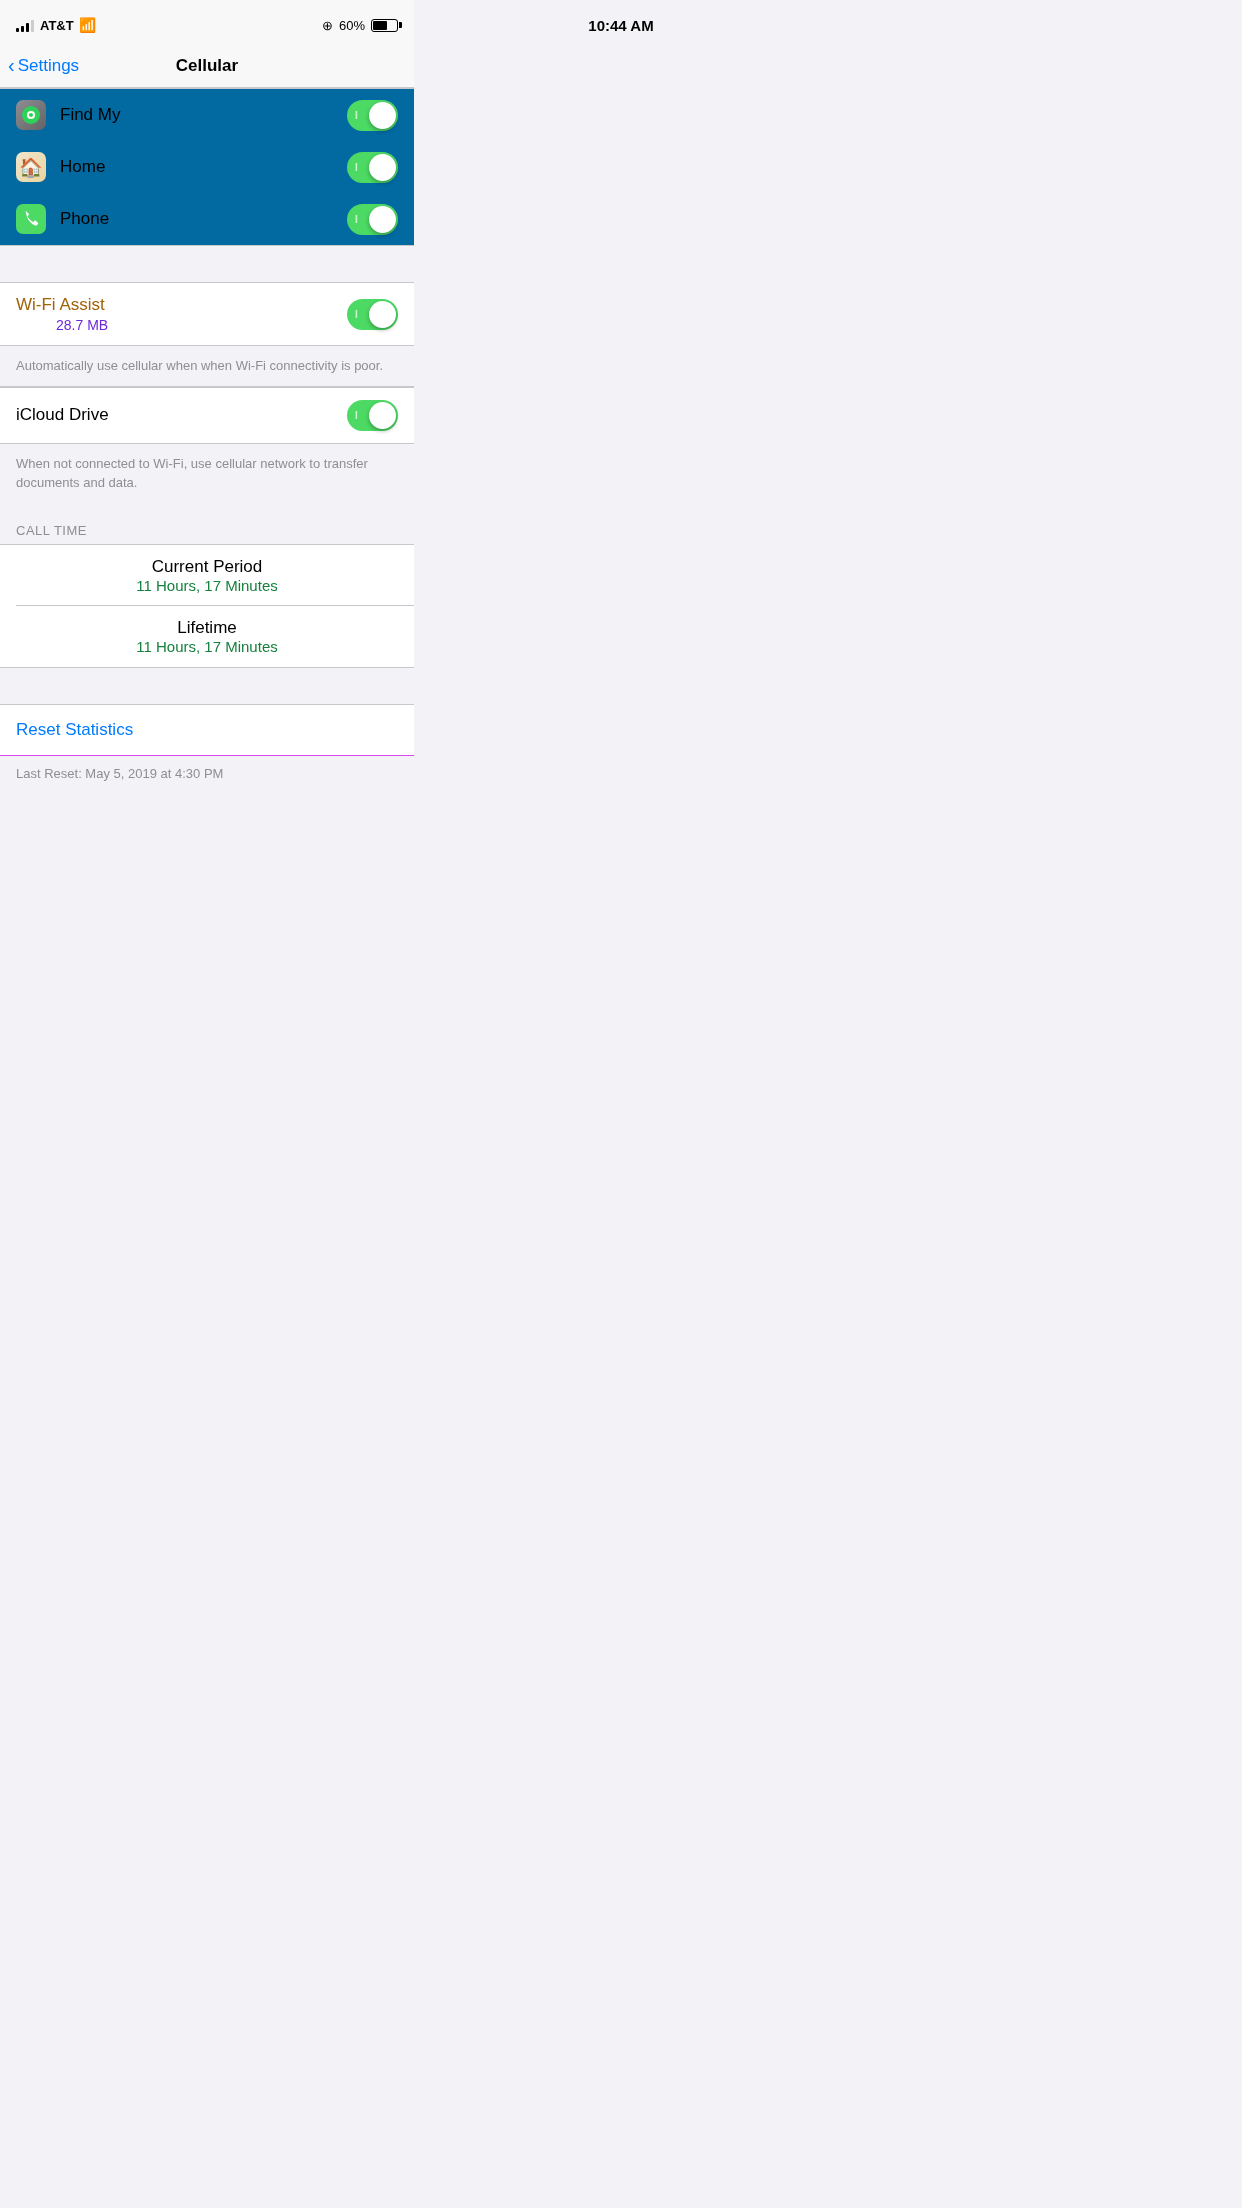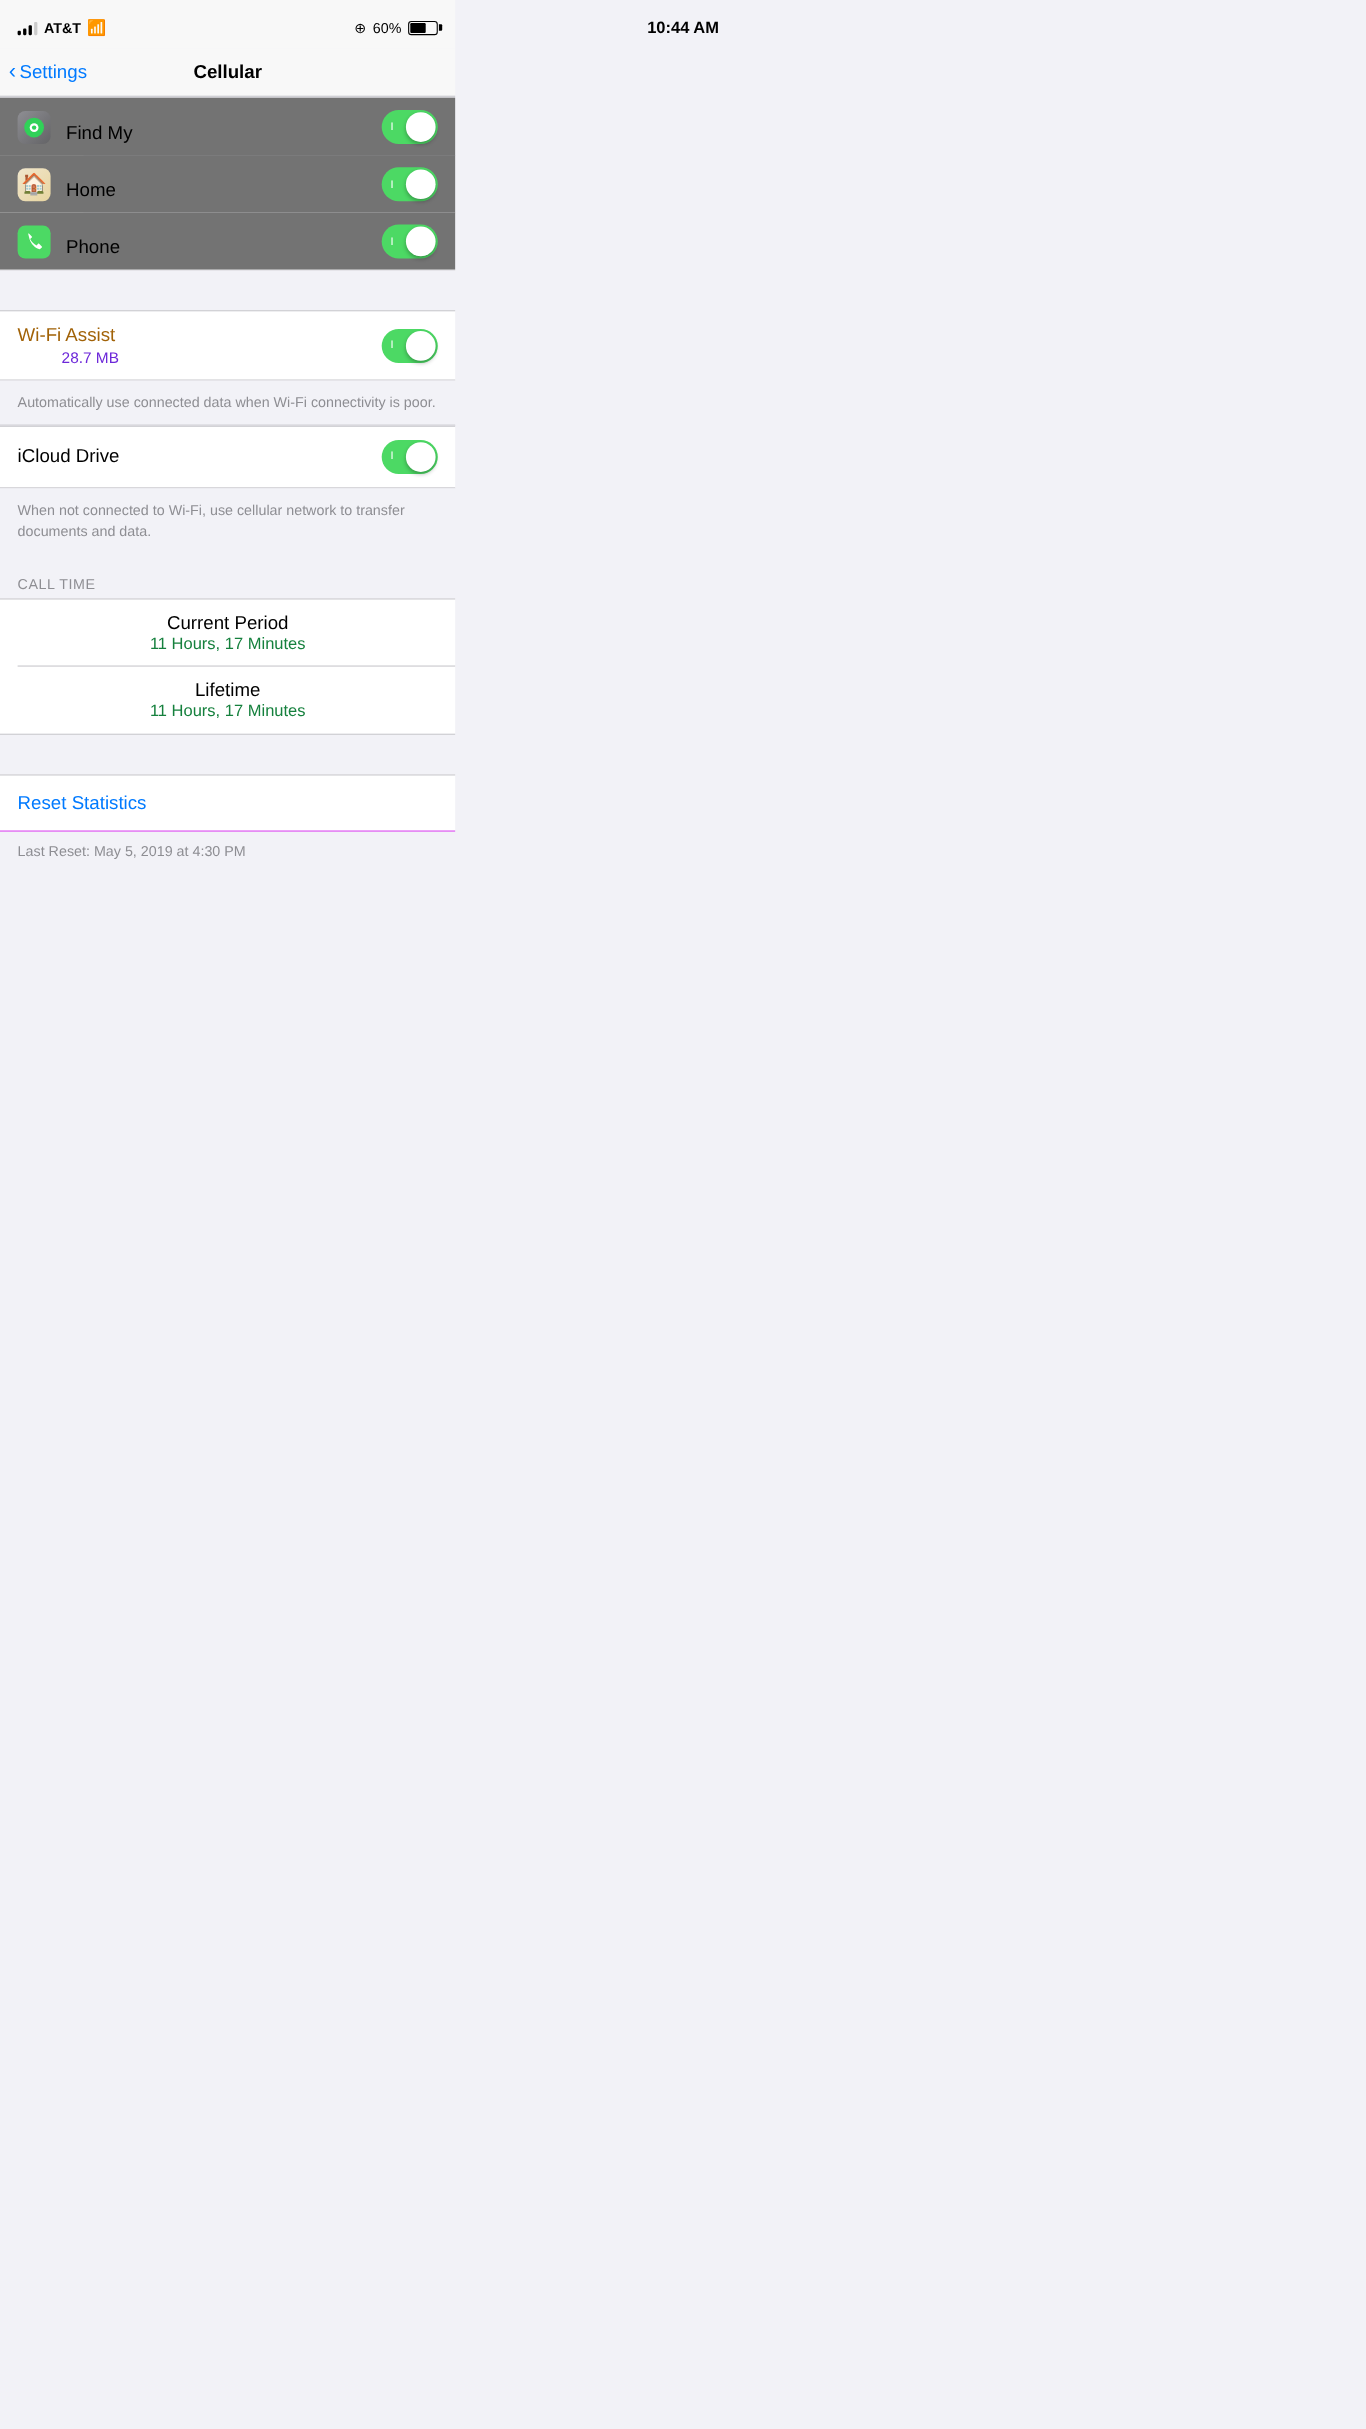--- a/index.html
+++ b/index.html
@@ -131,23 +131,23 @@
 
     
     .section-white {
       background: #fff;
       border-top: 1px solid #c8c7cc;
       border-bottom: 1px solid #c8c7cc;
     }
 
     .list-item {
       display: flex;
-      align-items: flex-end;
+      align-items: center;
       padding: 10px 16px;
-      background: #737373;
+      background: #0369a1;
       min-height: 52px;
       position: relative;
     }
     .list-item:not(:last-child)::after {
       content: '';
       position: absolute;
       bottom: 0;
       left: 76px;
       right: 0;
       height: 0.5px;
@@ -419,21 +419,21 @@
   <div class="wifi-assist-row">
     <div class="wifi-assist-text">
       <div class="wifi-assist-title">Wi-Fi Assist</div>
       <div class="wifi-assist-subtitle">28.7 MB</div>
     </div>
     <div class="toggle">
       <div class="toggle-thumb"></div>
     </div>
   </div>
 
-  <div class="description-text">Automatically use connected data when Wi-Fi connectivity is poor.</div>
+  <div class="description-text">Automatically use cellular when when Wi-Fi connectivity is poor.</div>
 
   <div class="icloud-row">
     <span class="icloud-label">iCloud Drive</span>
     <div class="toggle">
       <div class="toggle-thumb"></div>
     </div>
   </div>
 
   <div class="icloud-description">When not connected to Wi-Fi, use cellular network to transfer documents and data.</div>
 

